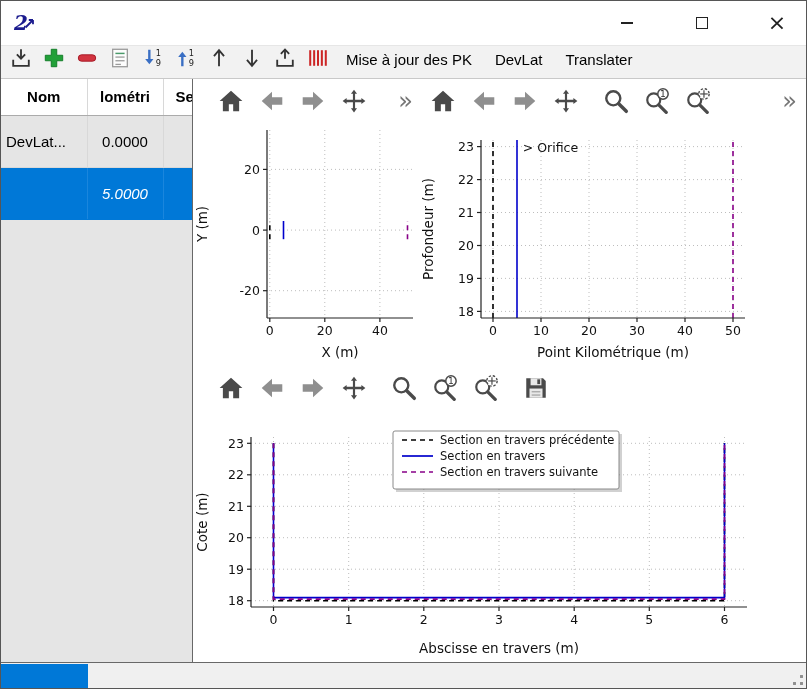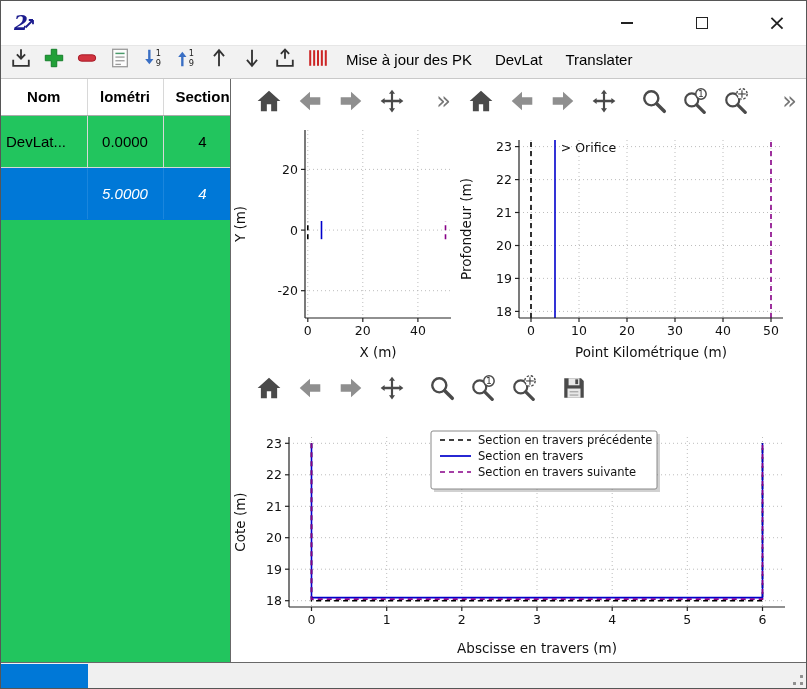--- a/index.html
+++ b/index.html
@@ -17,21 +17,21 @@
   .glyph-close { font-size: 22px; color: #222; line-height: 1; font-family: "DejaVu Sans", sans-serif; }
 
   
   .toolbar { height: 34px; background: #f2f2f2; border-top: 1px solid #e6e6e6; border-bottom: 1px solid #c9c9c9; display: flex; align-items: flex-end; padding: 6px 5px; gap: 3px; }
   .tb-btn { width: 30px; height: 28px; display: flex; align-items: center; justify-content: center; background: transparent; border: none; }
   .ticon { width: 22px; height: 22px; }
   .tb-text { background: transparent; border: none; font-size: 15px; font-family: inherit; color: #000; padding: 4px 10px; }
 
   
   .main { display: flex; height: 583px; }
-  .left-panel { width: 230px; border-right: 1px solid #686868; background: #22c55e; overflow: hidden; }
+  .left-panel { width: 192px; border-right: 1px solid #686868; background: #e5e5e5; overflow: hidden; }
   .plots { flex: 1; display: flex; flex-direction: column; background: #fff; }
   .plots-top { display: flex; height: 287px; }
   .panel { display: flex; flex-direction: column; background: #fff; }
   .panel-plan { width: 226px; }
   .panel-profil { flex: 1; }
   .panel-travers { flex: 1; }
 
   
   .sections-table { border-collapse: collapse; width: 241px; table-layout: fixed; }
   .sections-table th { font-weight: bold; font-size: 15px; height: 36px; border-right: 1px solid #d8d8d8; border-bottom: 1px solid #ababab; background: #fff; overflow: hidden; white-space: nowrap; }

